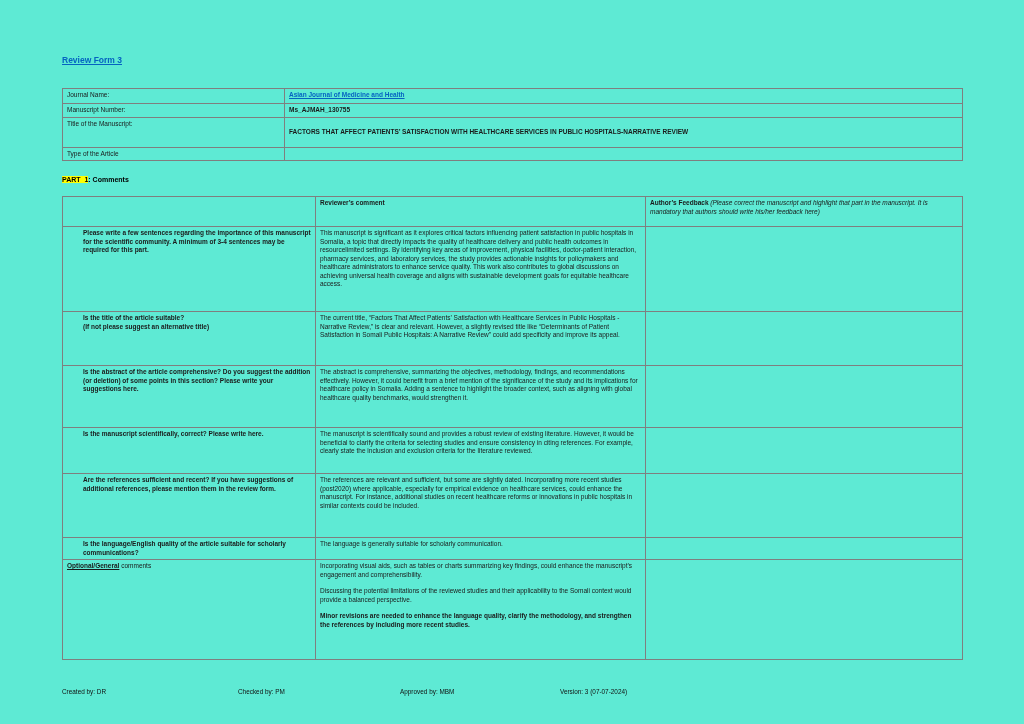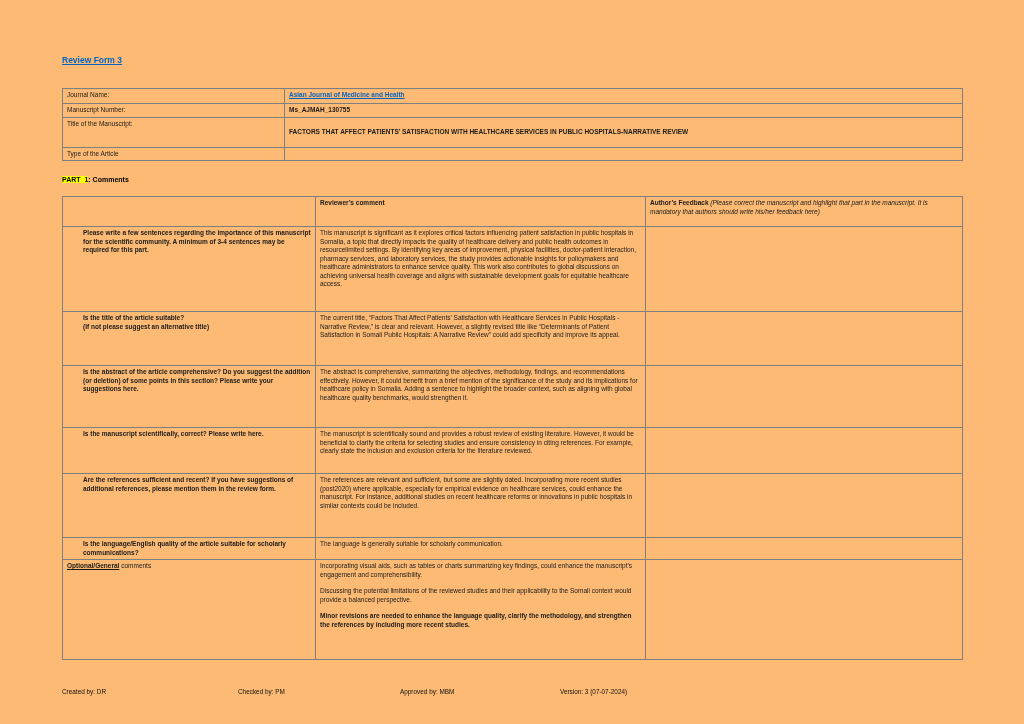--- a/index.html
+++ b/index.html
@@ -1,18 +1,18 @@
 <!DOCTYPE html>
 <html><head>
 <meta charset="utf-8">
 <style>
   * { margin:0; padding:0; box-sizing:border-box; }
   html, body { background:#ffffff; }
   body { font-family:"Liberation Sans", sans-serif; color:#1a1a1a; }
-  .page { position:relative; width:1024px; height:724px; background:#fdba74; overflow:hidden; }
+  .page { position:relative; width:1024px; height:724px; background:#5eead4; overflow:hidden; }
   .content { position:absolute; left:62px; top:55px; width:900px; }
   .doc-title { font-size:8.5px; font-weight:bold; color:#0563C1; text-decoration:underline; }
   table { border-collapse:collapse; width:900px; table-layout:fixed; }
   td { border:1px solid #7f7f7f; vertical-align:top; padding:2px 4px; font-size:6.5px; line-height:1.3; color:#1a1a1a; }
   .info-table { margin-top:23px; }
   .info-table .value { font-weight:bold; }
   .info-table .vmid { vertical-align:middle; }
   .link { color:#0563C1; text-decoration:underline; font-weight:bold; cursor:pointer; }
   .part1 { margin-top:15px; font-size:7px; font-weight:bold; white-space:pre; color:#000; }
   .part1 .hl { background:#ffff00; }

